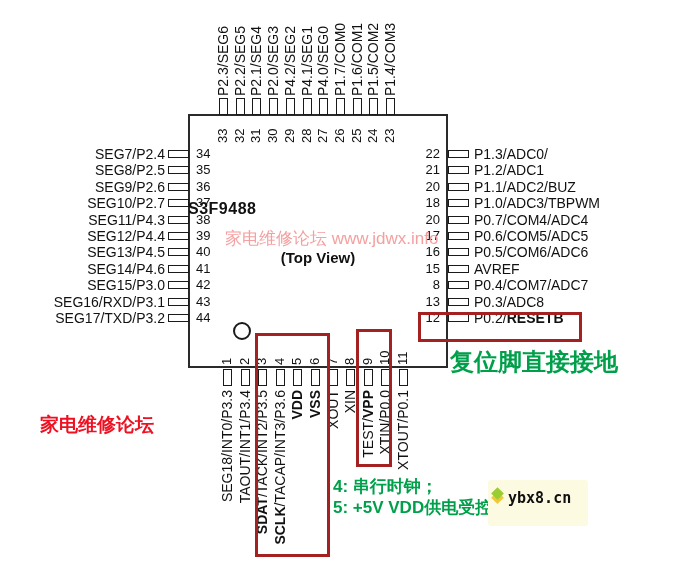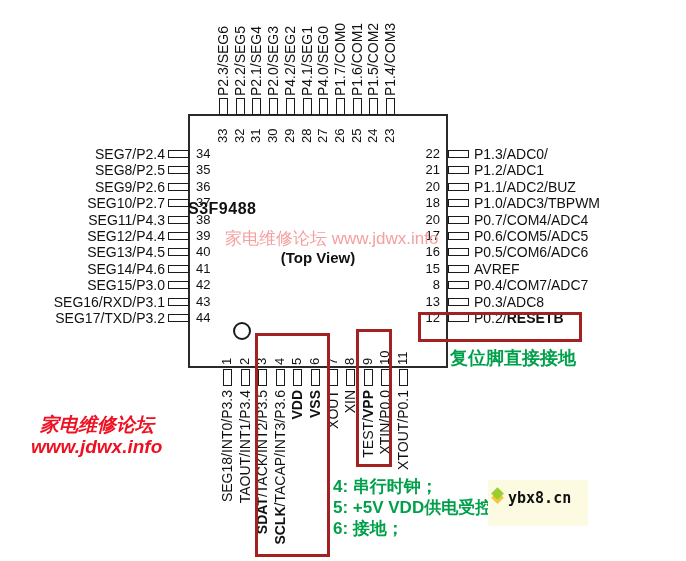--- a/index.html
+++ b/index.html
@@ -38,24 +38,24 @@
   .pl .lbl{position:absolute;left:0;top:-8px;width:165px;text-align:right;font-size:14px;
            line-height:16px;white-space:nowrap;z-index:3;}
   .pr .lbl{position:absolute;left:474px;top:-8px;font-size:14px;line-height:16px;white-space:nowrap;z-index:3;}
   
   .rbox{position:absolute;border:3px solid #A32121;background:transparent;box-sizing:border-box;z-index:7;}
   .rbox1{left:255px;top:333px;width:75px;height:224px;}
   .rbox2{left:356px;top:329px;width:36px;height:138px;}
   .rbox3{left:418px;top:312px;width:164px;height:30px;}
   
   .g{color:#00A04A;font-weight:bold;position:absolute;white-space:nowrap;z-index:5;}
-  .g-reset{left:450px;top:346px;font-size:18px;}
+  .g-reset{left:450px;top:346px;font-size:24px;}
   .g-vpp{left:383px;top:375px;font-size:19px;}
   .g-notes{left:333px;top:476px;font-size:17px;line-height:21px;}
-  .redtext{position:absolute;color:#EE1122;font-weight:bold;font-size:19px;white-space:nowrap;z-index:5;font-style:italic;}
+  .redtext{position:absolute;color:#EE1122;font-weight:bold;font-size:19px;white-space:nowrap;z-index:5;}
   .r1{left:40px;top:412px;}
   .r2{left:31px;top:436px;}
   .wm{position:absolute;left:225px;top:227px;font-size:17px;color:#F5A0A0;white-space:nowrap;z-index:6;}
   
   .logo{position:absolute;left:488px;top:480px;width:100px;height:46px;background:#FCFAE1;
         border-radius:3px;z-index:5;}
   .logo-text{position:absolute;left:20px;top:9px;font-family:"DejaVu Sans Mono",monospace;
         font-size:15px;font-weight:bold;color:#111;}
   .logo-icon{position:absolute;left:5px;top:9px;width:9px;height:9px;transform:rotate(45deg);
         background:#9ACD32;box-shadow:3px 3px 0 #F0C93B;}
@@ -295,25 +295,23 @@
     </div>
 
   <div class="rbox rbox1"></div>
   <div class="rbox rbox2"></div>
   <div class="rbox rbox3"></div>
 
   <div class="g g-reset">复位脚直接接地</div>
   <div class="g g-notes">
     <div>4: 串行时钟；</div>
     <div>5: +5V VDD供电受控；</div>
-    <div>6: 接地；</div>
   </div>
 
   <div class="wm">家电维修论坛 www.jdwx.info</div>
   <div class="redtext r1">家电维修论坛</div>
-  <div class="redtext r2">www.jdwx.info</div>
 
   <div class="logo">
     <div class="logo-icon"></div>
     <div class="logo-text">ybx8.cn</div>
   </div>
 
 </div>
 
 </body></html>

